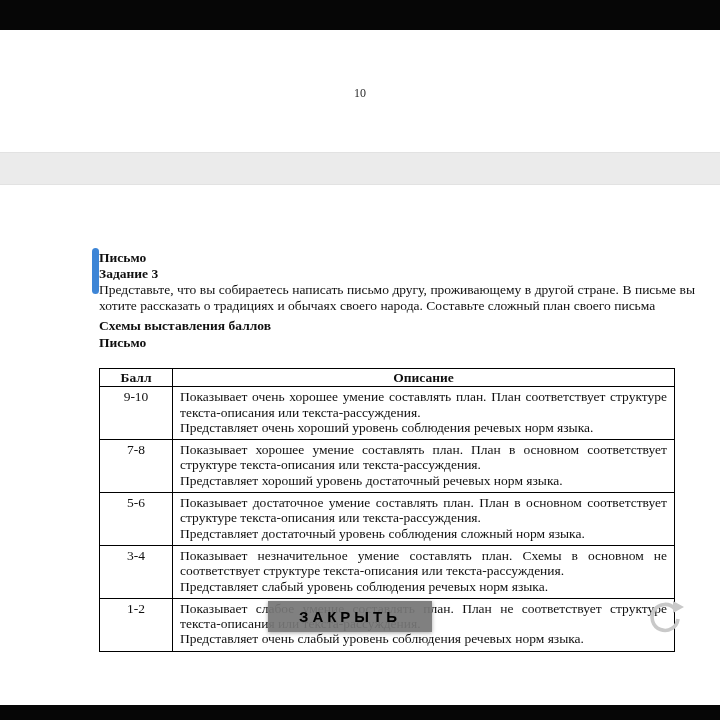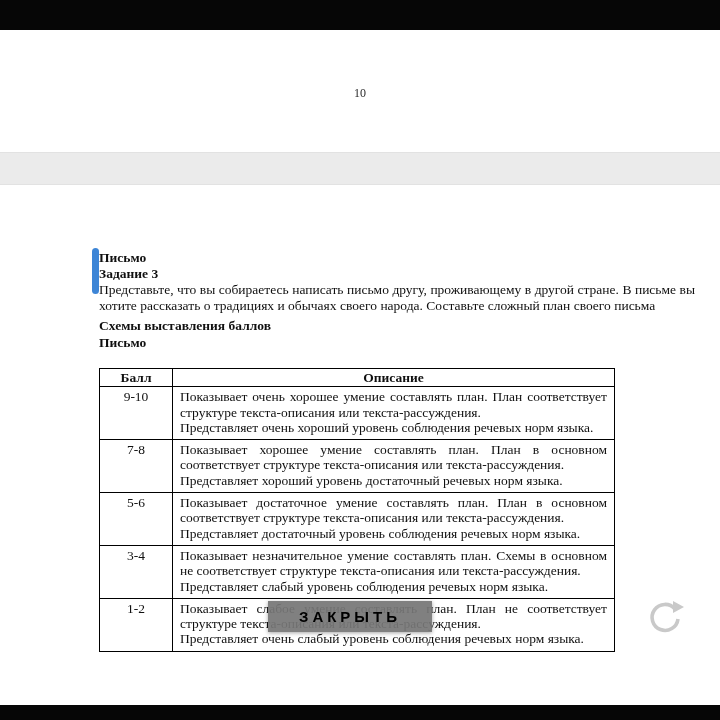--- a/index.html
+++ b/index.html
@@ -20,21 +20,21 @@
   .doc { position:absolute; top:250px; left:78px; width:596px; color:#101010; font-size:13.5px;margin-left:21px; }
 
   .h-bold { font-weight:bold; line-height:16px; }
   .intro  { text-align:justify; line-height:16px; }
   .center-bold { text-align:left; font-weight:bold; line-height:17px; }
   .scheme-title { margin-top:3px; }
 
   .blue-marker { position:absolute; top:-2px; left:-7px; width:7px; height:46px;
                  background:#3d85d6; border-radius:3.5px; }
 
-  .score-table { border-collapse:collapse; width:516px; margin-top:17px; table-layout:fixed; }
+  .score-table { border-collapse:collapse; width:576px; margin-top:17px; table-layout:fixed; }
   .score-table th, .score-table td { border:1px solid #000; vertical-align:top;
                  font-size:13.5px; line-height:15.3px; }
   .score-table th { font-weight:bold; text-align:center; padding:1px 4px; }
   .score-col { width:73px; text-align:center; padding:2px 8px; }
   .desc-col  { padding:2px 7px 4px 7px; }
   .jline { text-align:justify; }
 
   .close-btn { position:absolute; left:268px; top:601px; width:164px; height:31px;
                background:rgba(118,118,118,0.93); border:none; color:#000000;
                font-family:"Liberation Sans", sans-serif; font-size:15px; font-weight:bold;
@@ -87,21 +87,21 @@
         <td class="desc-col">
           <div class="jline">Показывает хорошее умение составлять план. План в основном соответствует структуре текста-описания или текста-рассуждения.</div>
           <div class="jline">Представляет хороший уровень достаточный речевых норм языка.</div>
         </td>
       </tr>
 
       <tr>
         <td class="score-col">5-6</td>
         <td class="desc-col">
           <div class="jline">Показывает достаточное умение составлять план. План в основном соответствует структуре текста-описания или текста-рассуждения.</div>
-          <div class="jline">Представляет достаточный уровень соблюдения речевых норм языка.</div>
+          <div class="jline">Представляет достаточный уровень соблюдения сложный норм языка.</div>
         </td>
       </tr>
 
       <tr>
         <td class="score-col">3-4</td>
         <td class="desc-col">
           <div class="jline">Показывает незначительное умение составлять план. Схемы в основном не соответствует структуре текста-описания или текста-рассуждения.</div>
           <div class="jline">Представляет слабый уровень соблюдения речевых норм языка.</div>
         </td>
       </tr>

